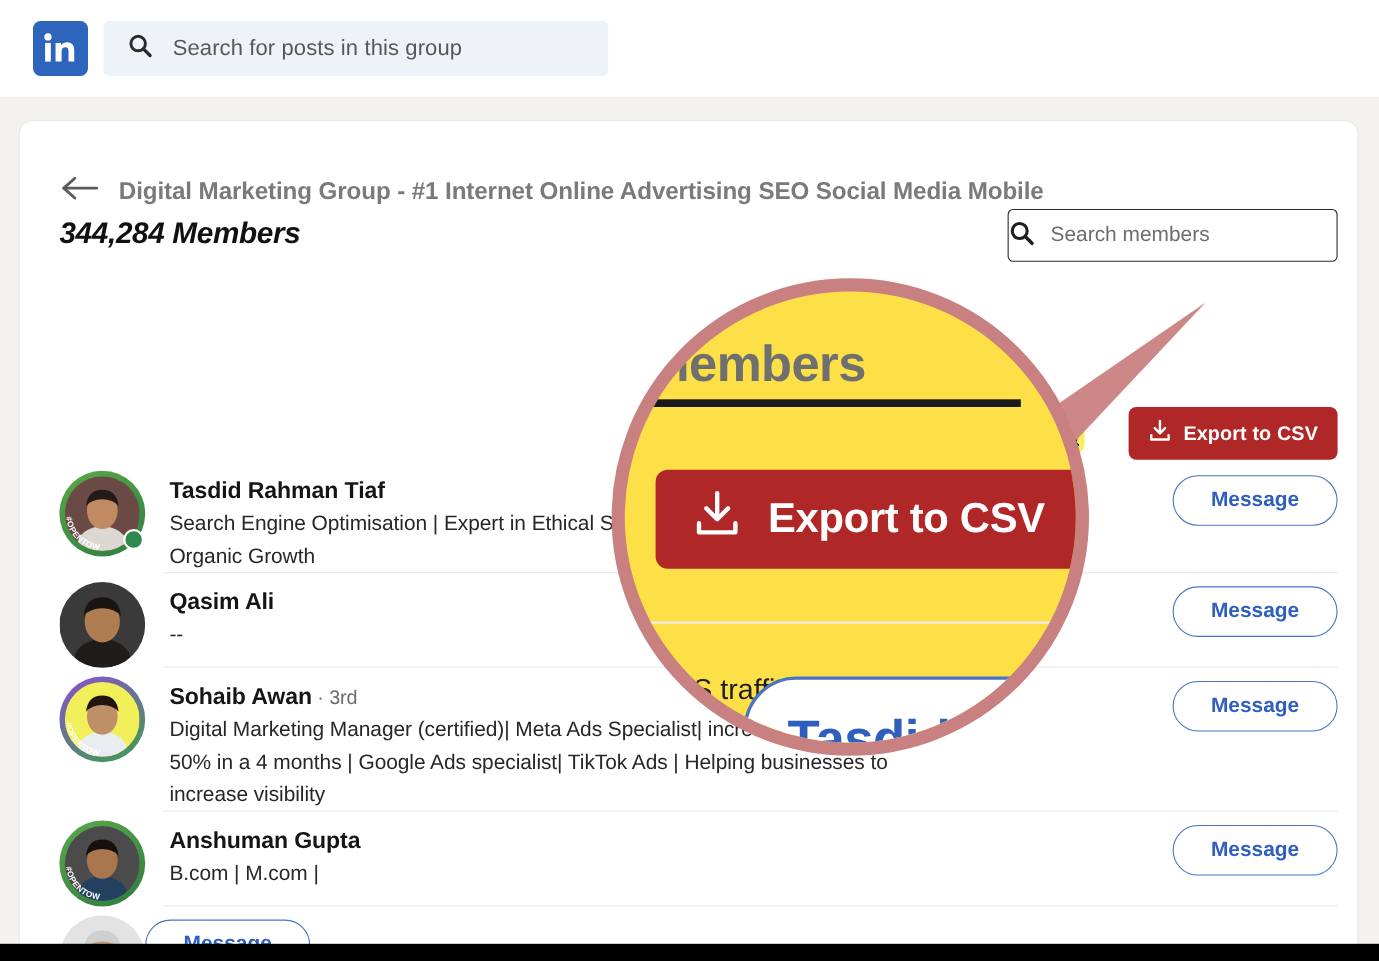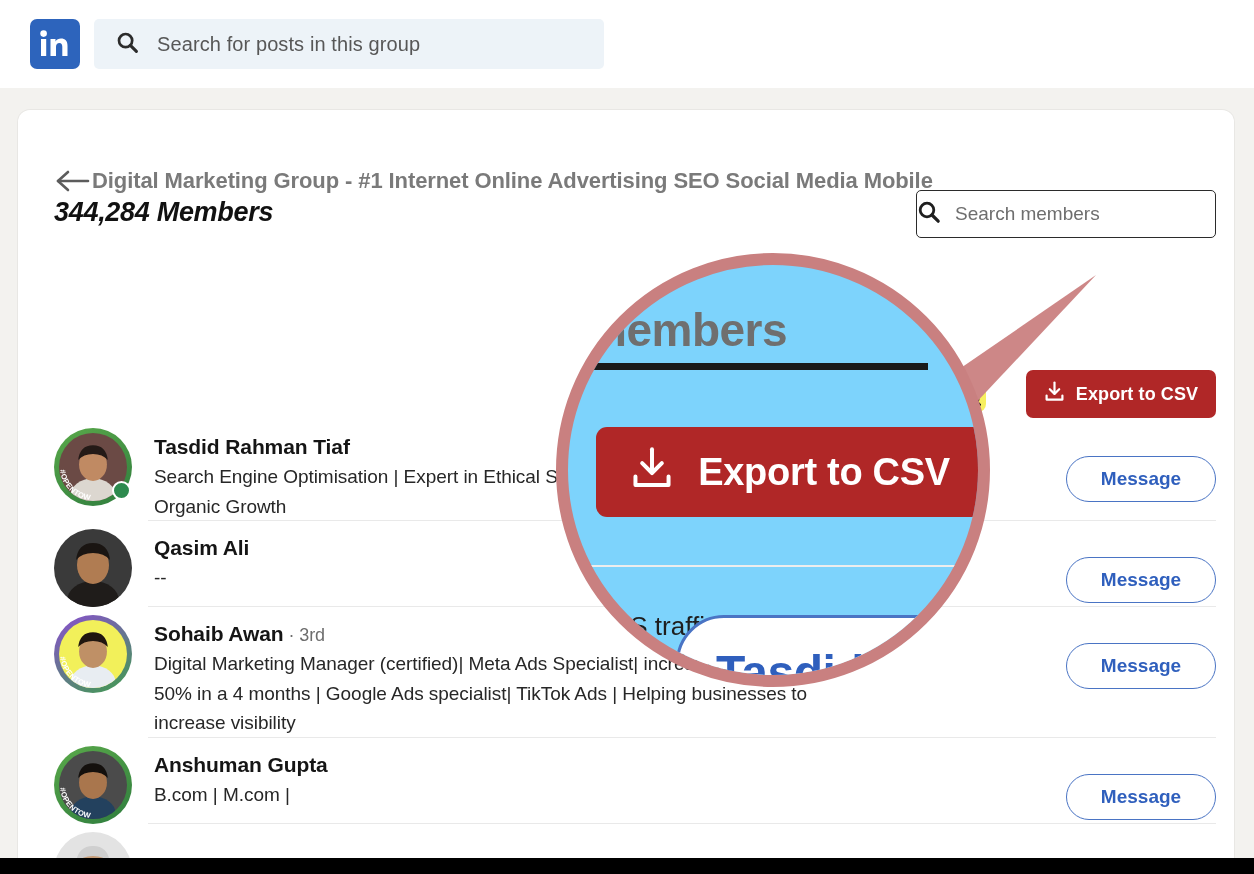--- a/index.html
+++ b/index.html
@@ -16,38 +16,38 @@
   .topbar {
     position: absolute; left: 0; top: 0; width: 1254px; height: 88px;
     background: #ffffff; display: flex; align-items: center; padding-left: 30px;
   }
   .li-logo {
     width: 50px; height: 50px; border-radius: 7px; background: #2d64bc;
     display: flex; align-items: center; justify-content: center; flex: 0 0 auto;
   }
   .li-logo svg { display: block; }
   .top-search {
-    margin-left: 14px; width: 510px; height: 50px; background: #edf3f8;
+    margin-left: 14px; width: 459px; height: 50px; background: #edf3f8;
     border-radius: 5px; display: flex; align-items: center; padding-left: 22px;
   }
   .top-search .sicon { flex: 0 0 auto; display: block; }
   .top-search .sph {
     margin-left: 18px; font-size: 20px; color: #575757; letter-spacing: .1px;
   }
 
   
   .card {
     position: absolute; left: 18px; top: 110px; width: 1216px; height: 760px;
     background: #ffffff; border-radius: 12px; overflow: hidden;
     box-shadow: 0 0 0 1px rgba(0,0,0,.045);
   }
 
   .title-row {
-    position: absolute; left: 36px; top: 58px; right: 20px;
-    display: flex; 
+    position: absolute; left: 36px; top: 48px; right: 20px;
+    display: flex; align-items: center; gap: 16px;
   }
   .back-arrow { flex: 0 0 auto; display: block; cursor: pointer; }
   .group-title {
     font-size: 22px; font-weight: 700; color: #7a7a7a; white-space: nowrap;
     letter-spacing: -.1px;
   }
   .member-count {
     position: absolute; left: 36px; top: 87px;
     font-size: 27px; font-weight: 700; color: #111111; letter-spacing: -.3px; font-style: italic;
   }
@@ -100,31 +100,31 @@
   .info { flex: 1 1 auto; padding-left: 22px; padding-top: 14px; min-width: 0; }
   .m-name {
     font-size: 21px; font-weight: 700; color: #151515; line-height: 1.25; letter-spacing: -.1px;
   }
   .m-name .deg { font-weight: 400; color: #6d6d6d; font-size: 18px; }
   .m-head {
     font-size: 19px; color: #272727; line-height: 1.55; margin-top: 2px;
     letter-spacing: -.05px;
   }
   .msg-btn {
-    flex: 0 0 auto; margin-top: 36px; min-width: 150px; height: 46px; padding: 0 26px;
+    flex: 0 0 auto; margin-top: 12px; min-width: 150px; height: 46px; padding: 0 26px;
     border: 1.6px solid #4a74c4; border-radius: 23px; background: #fff;
     color: #2f5fbd; font-size: 19px; font-weight: 700; cursor: pointer;
     display: flex; align-items: center; justify-content: center;
   }
 
   
   .callout { position: absolute; left: 548px; top: 245px; width: 450px; height: 455px; pointer-events: none; }
   .zoom-circle {
     position: absolute; left: 8px; top: 8px; width: 434px; height: 434px;
-    border-radius: 50%; background: #7dd3fc; overflow: hidden;
+    border-radius: 50%; background: #fde047; overflow: hidden;
     border: 12px solid #c98080;
   }
   .zc-inner { position: absolute; inset: 0; }
   .zc-members {
     position: absolute; left: 18px; top: 38px; font-size: 46px; font-weight: 700;
     color: #6f6f6f; letter-spacing: -.5px;
   }
   .zc-line { position: absolute; left: -40px; top: 98px; width: 400px; height: 7px; background: #1a1a1a; }
   .zc-frag {
     position: absolute; left: -22px; top: 118px; font-size: 24px; color: #333;

